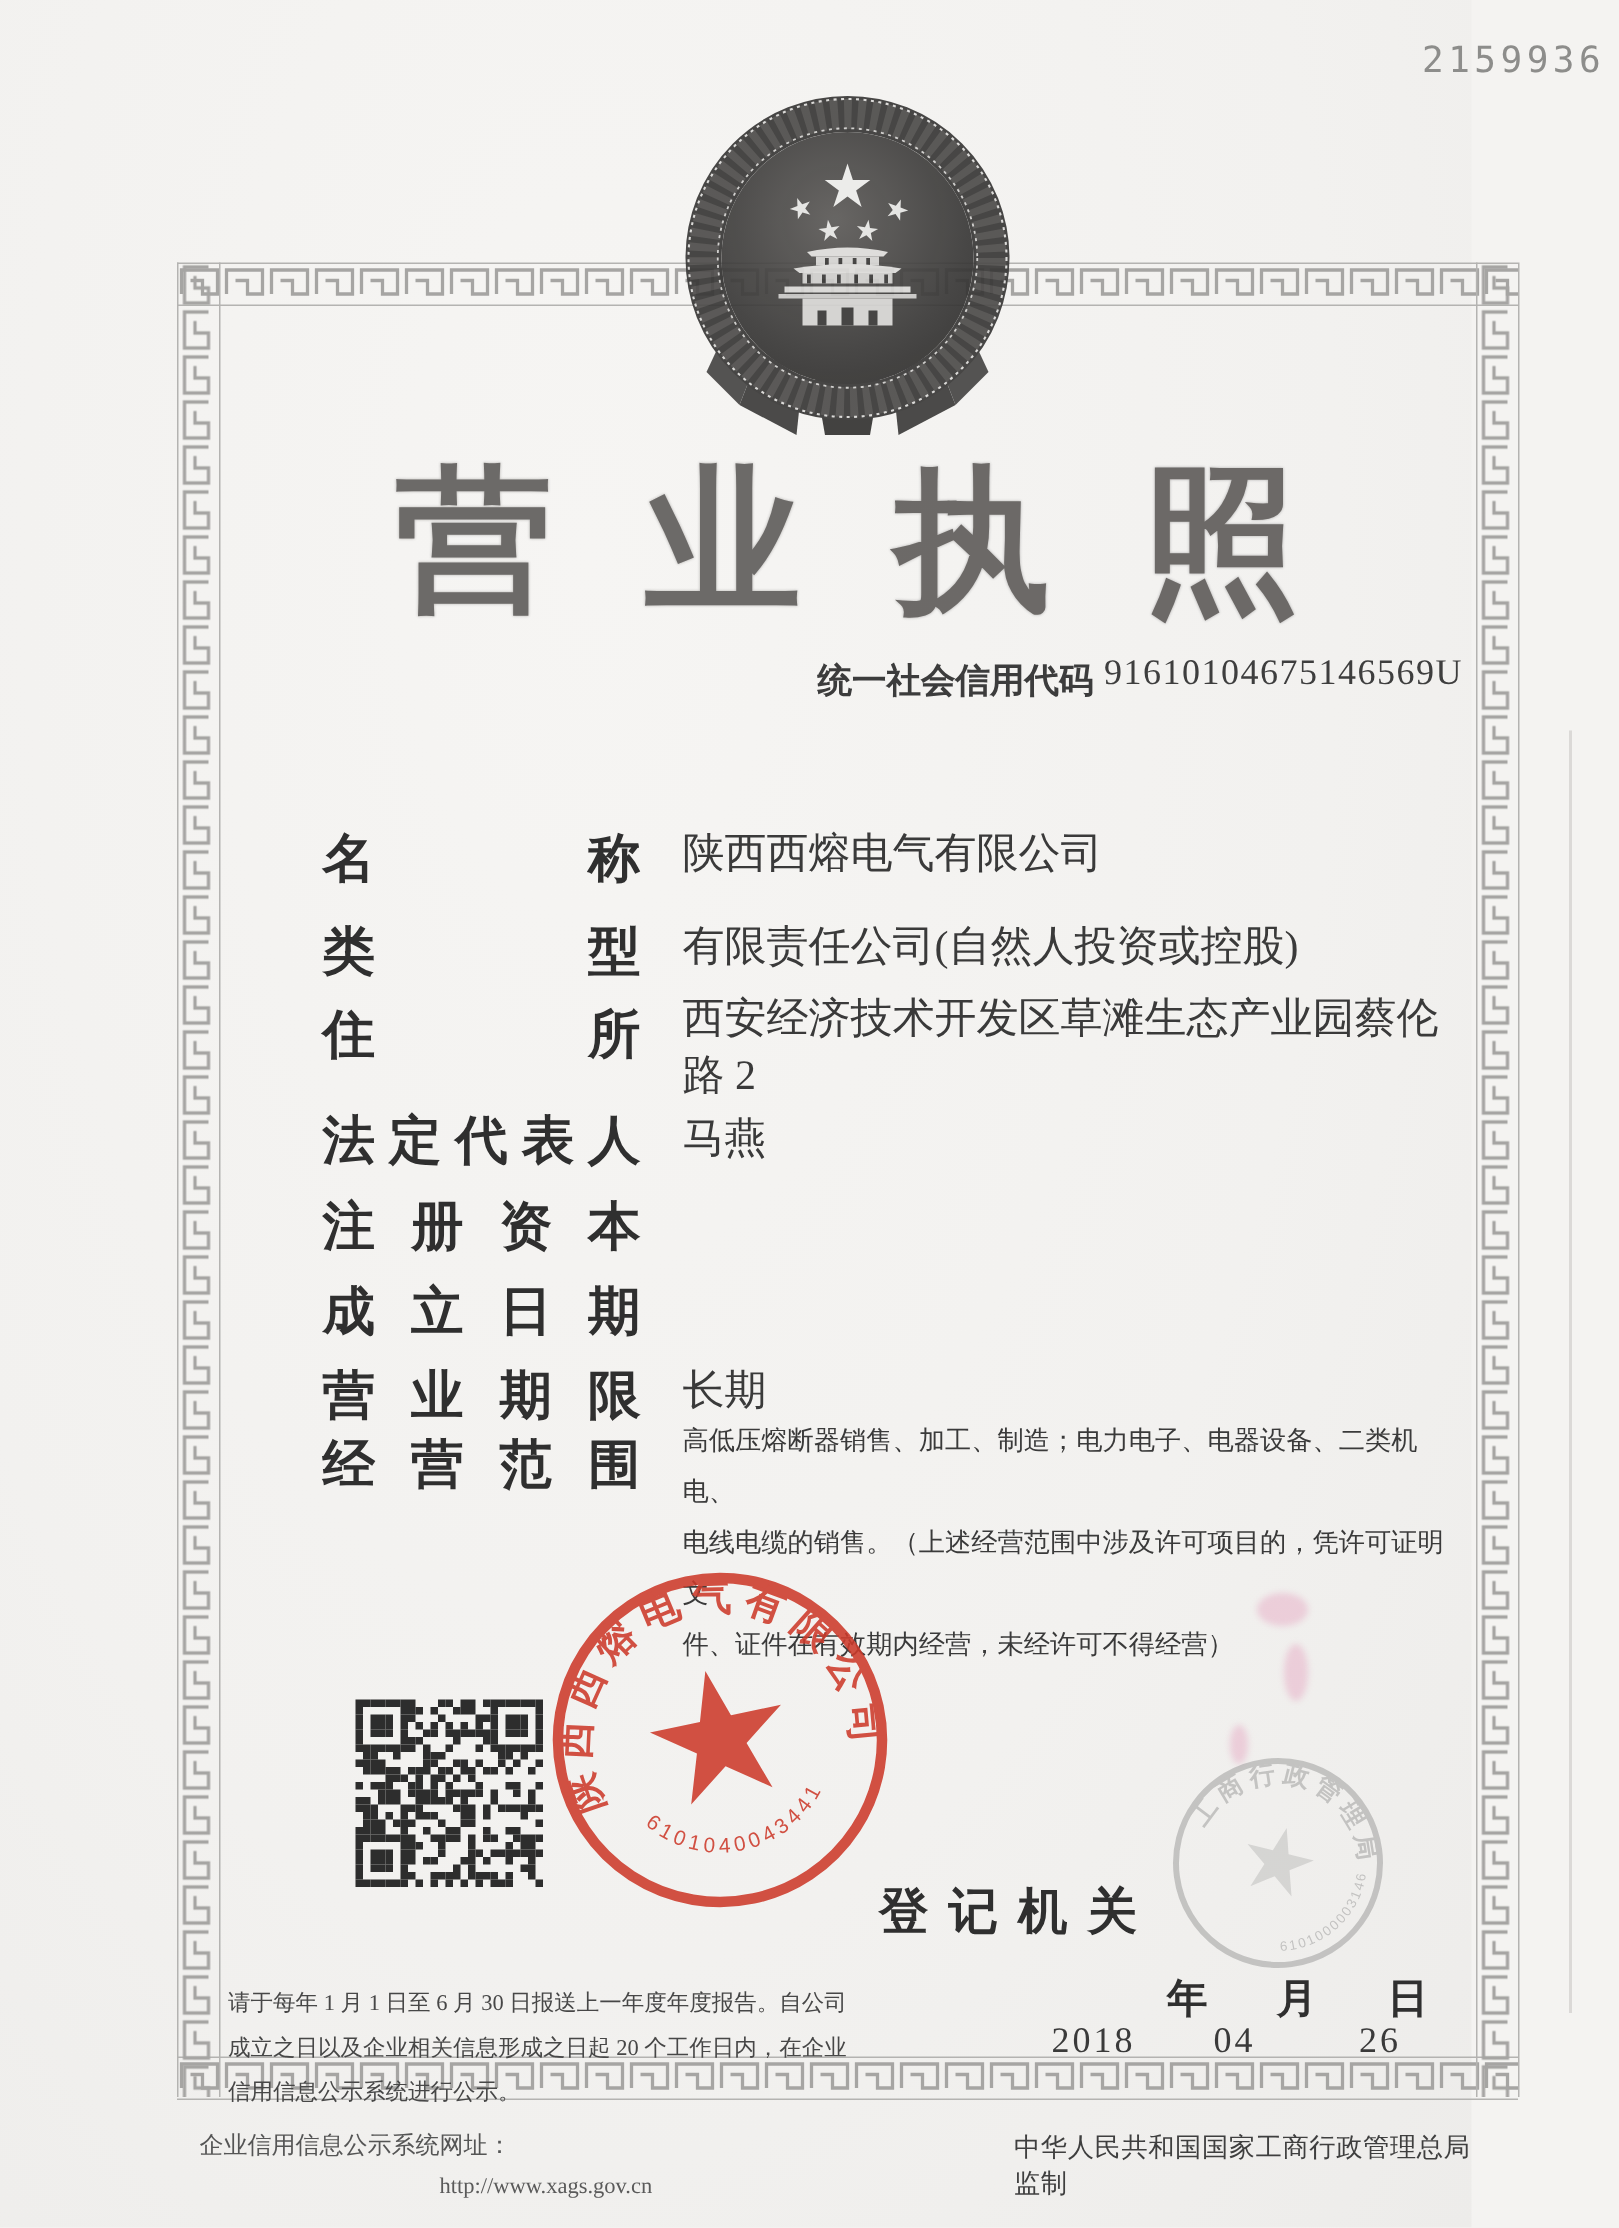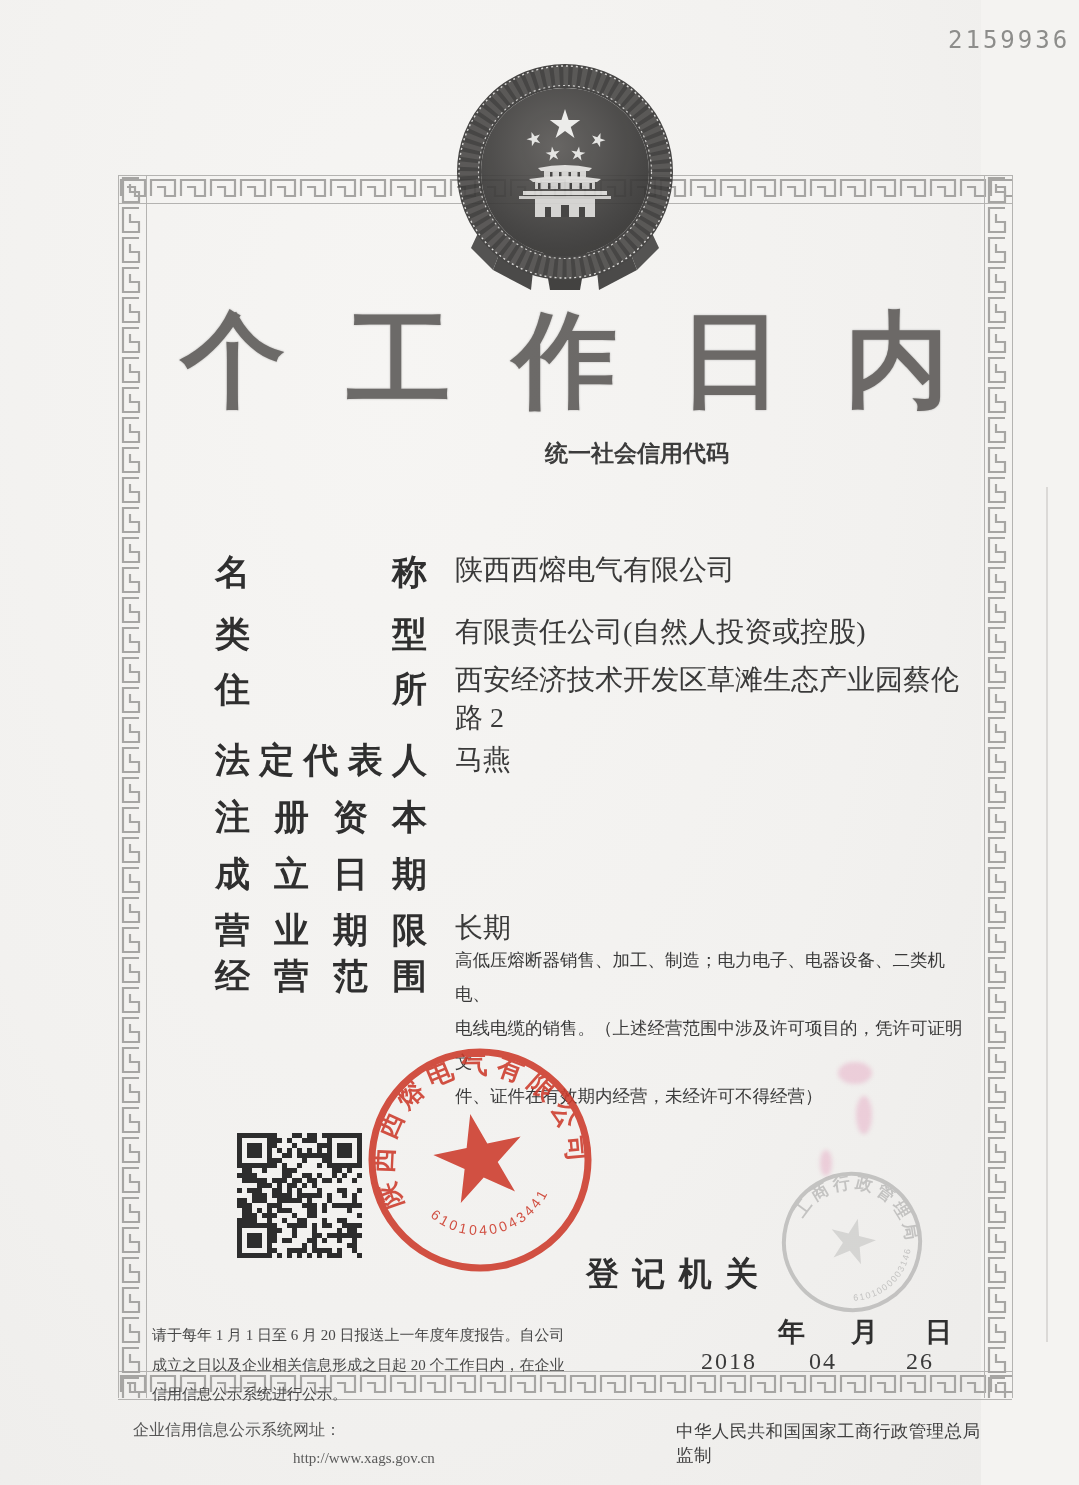--- a/index.html
+++ b/index.html
@@ -154,23 +154,24 @@
     <rect x="14.5" y="11" width="2.5" height="6" fill="#3a3938"></rect>
       <rect x="24.5" y="11" width="2.5" height="6" fill="#3a3938"></rect>
     <rect x="-42" y="19" width="84" height="4" fill="#d8d7d5"></rect>
     <rect x="-46" y="24" width="92" height="3" fill="#c8c7c5"></rect>
     <rect x="-30" y="27" width="60" height="18" fill="#d3d2d0"></rect>
     <rect x="-4" y="33" width="8" height="12" fill="#393837"></rect>
     <rect x="-20" y="35" width="6" height="10" fill="#393837"></rect>
     <rect x="14" y="35" width="6" height="10" fill="#393837"></rect>
   </svg>
 
-  <div id="title">个工作日内</div>
+  <div id="title">营业执照</div>
 
   <div id="credit-label">统一社会信用代码</div>
+  <div id="credit-code">91610104675146569U</div>
 
   <div class="rowlbl jchars" style="top:549px;">
       <span>名</span>
       <span>称</span>
     </div>
   <div class="rowval" style="top:551px;">陕西西熔电气有限公司</div>
 
   <div class="rowlbl jchars" style="top:611px;">
       <span>类</span>
       <span>型</span>
@@ -895,21 +896,21 @@
     </g>
   </svg>
 
   <span class="ymd" style="left:778px;">年</span>
   <span class="ymd" style="left:851px;">月</span>
   <span class="ymd" style="left:925px;">日</span>
   <span class="dnum" style="left:701px;">2018</span>
   <span class="dnum" style="left:809px;">04</span>
   <span class="dnum" style="left:906px;">26</span>
 
-  <div class="notice" style="top:1326px;">请于每年 1 月 1 日至 6 月 20 日报送上一年度年度报告。自公司</div>
+  <div class="notice" style="top:1326px;">请于每年 1 月 1 日至 6 月 30 日报送上一年度年度报告。自公司</div>
   <div class="notice" style="top:1356px;">成立之日以及企业相关信息形成之日起 20 个工作日内，在企业</div>
   <div class="notice" style="top:1385px;">信用信息公示系统进行公示。</div>
 
   <div id="site-label">企业信用信息公示系统网址：</div>
   <div id="site-url">http://www.xags.gov.cn</div>
   <div id="issuer">中华人民共和国国家工商行政管理总局监制</div>
 
   <div id="edge-line"></div>
   <div class="pink" style="left:838px;top:1062px;width:34px;height:22px;"></div>
   <div class="pink" style="left:856px;top:1096px;width:16px;height:38px;"></div>

